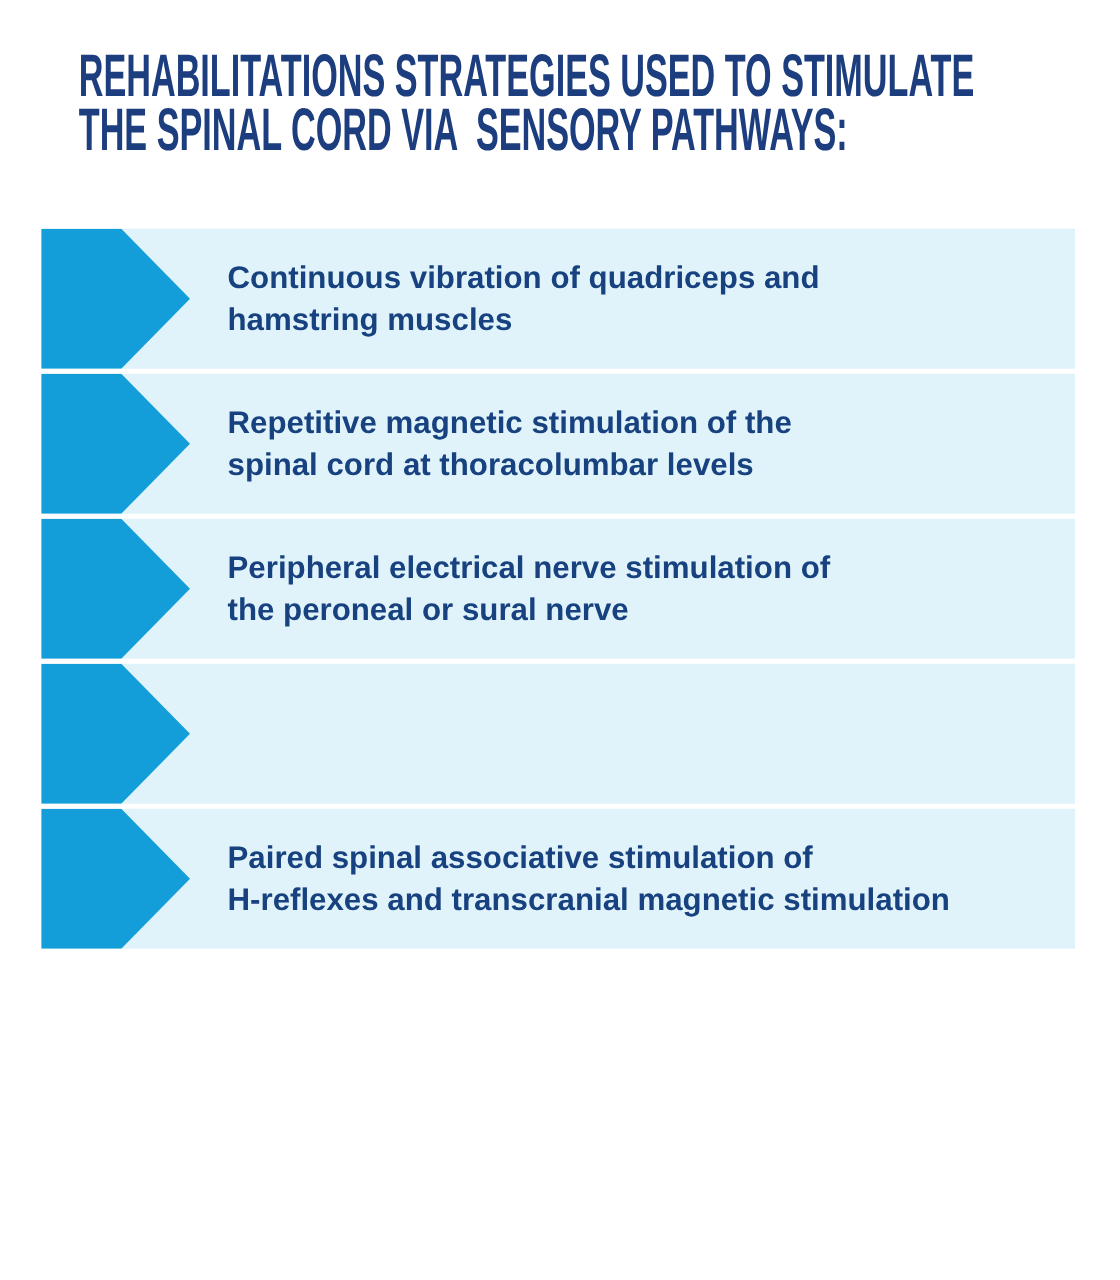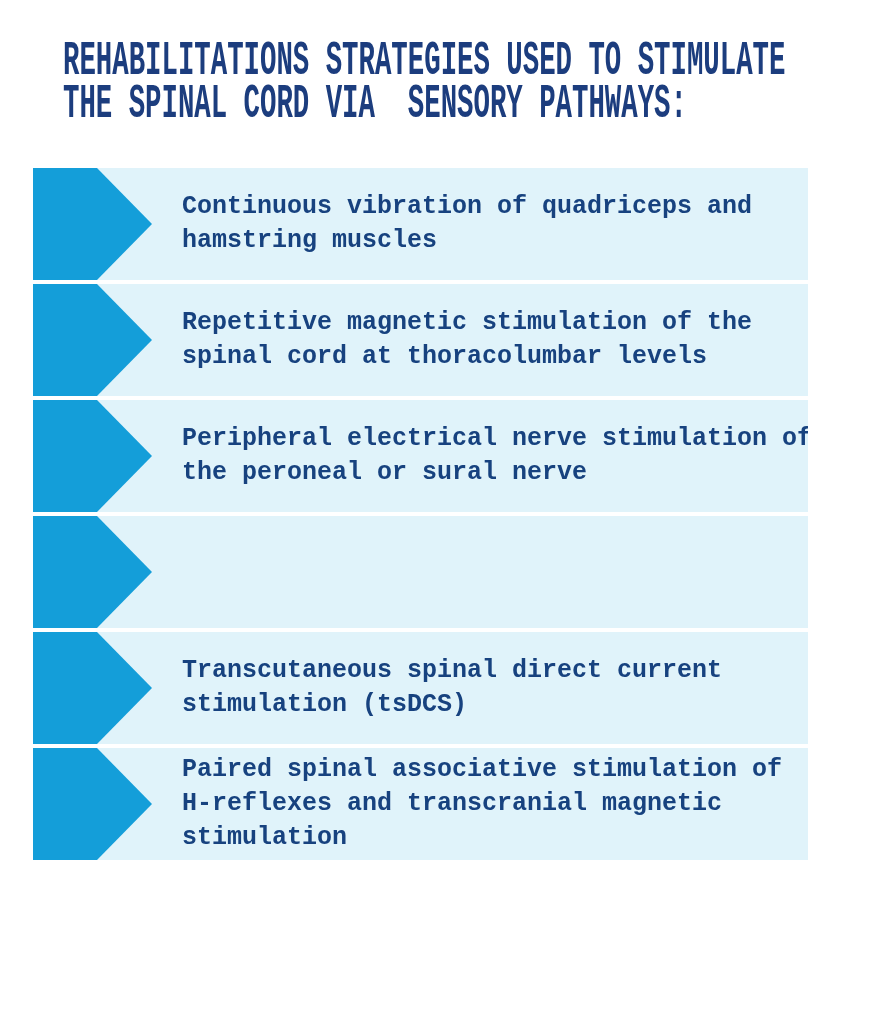--- a/index.html
+++ b/index.html
@@ -6,45 +6,45 @@
     --title-navy:#1c3d7e;
     --body-navy:#17427f;
     --arrow-blue:#149ed9;
     --band-bg:#e0f3fa;
     --page-bg:#ffffff;
   }
   *{margin:0;padding:0;box-sizing:border-box;}
   html,body{background:#fff;}
   .page{
     position:relative;
-    width:808px;
+    width:896px;
     height:1024px;
     background:var(--page-bg);
     overflow:hidden;
-    font-family:Liberation Mono, monospace;
+    font-family:Liberation Sans, sans-serif;
   }
   .title{
     position:absolute;
     left:63px;
     top:40px;
   }
   .title-line{
     font-size:48px;
     line-height:43px;
     font-weight:bold;
     color:var(--title-navy);
     transform:scaleX(0.57);
     transform-origin:0 0;
     white-space:pre;
     letter-spacing:0px;
   }
   .rows{
     position:absolute;
     left:33px;
-    top:168px;
+    top:183px;
     width:827px;
     display:flex;
     flex-direction:column;
     gap:4px;
   }
   .row{
     position:relative;
     height:112px;
     background:var(--band-bg);
   }
@@ -110,27 +110,20 @@
 the peroneal or sural nerve</div>
     </div>
 
     <div class="row">
       <svg class="arrow" viewBox="0 0 119 112" preserveAspectRatio="none">
           <polygon points="0,0 64,0 119,56 64,112 0,112"></polygon>
         </svg>
     </div>
 
 
-    <div class="row">
-      <svg class="arrow" viewBox="0 0 119 112" preserveAspectRatio="none">
-          <polygon points="0,0 64,0 119,56 64,112 0,112"></polygon>
-        </svg>
-      <div class="row-text">Transcutaneous spinal direct current
-stimulation (tsDCS)</div>
-    </div>
 
     <div class="row">
       <svg class="arrow" viewBox="0 0 119 112" preserveAspectRatio="none">
           <polygon points="0,0 64,0 119,56 64,112 0,112"></polygon>
         </svg>
       <div class="row-text">Paired spinal associative stimulation of
 H-reflexes and transcranial magnetic stimulation</div>
     </div>
 
   </div>

